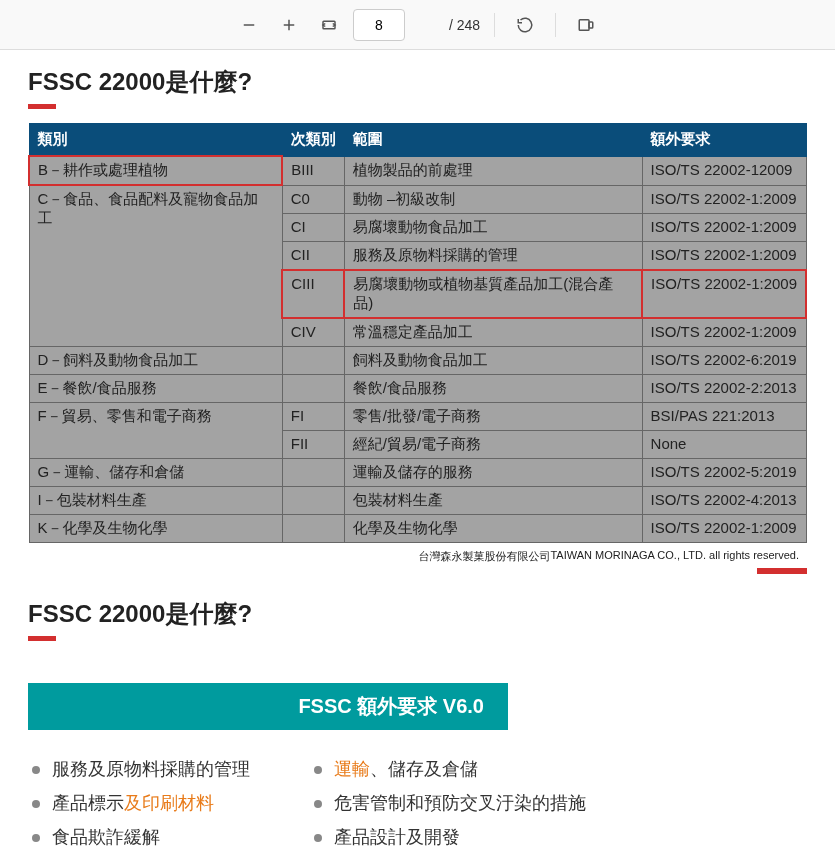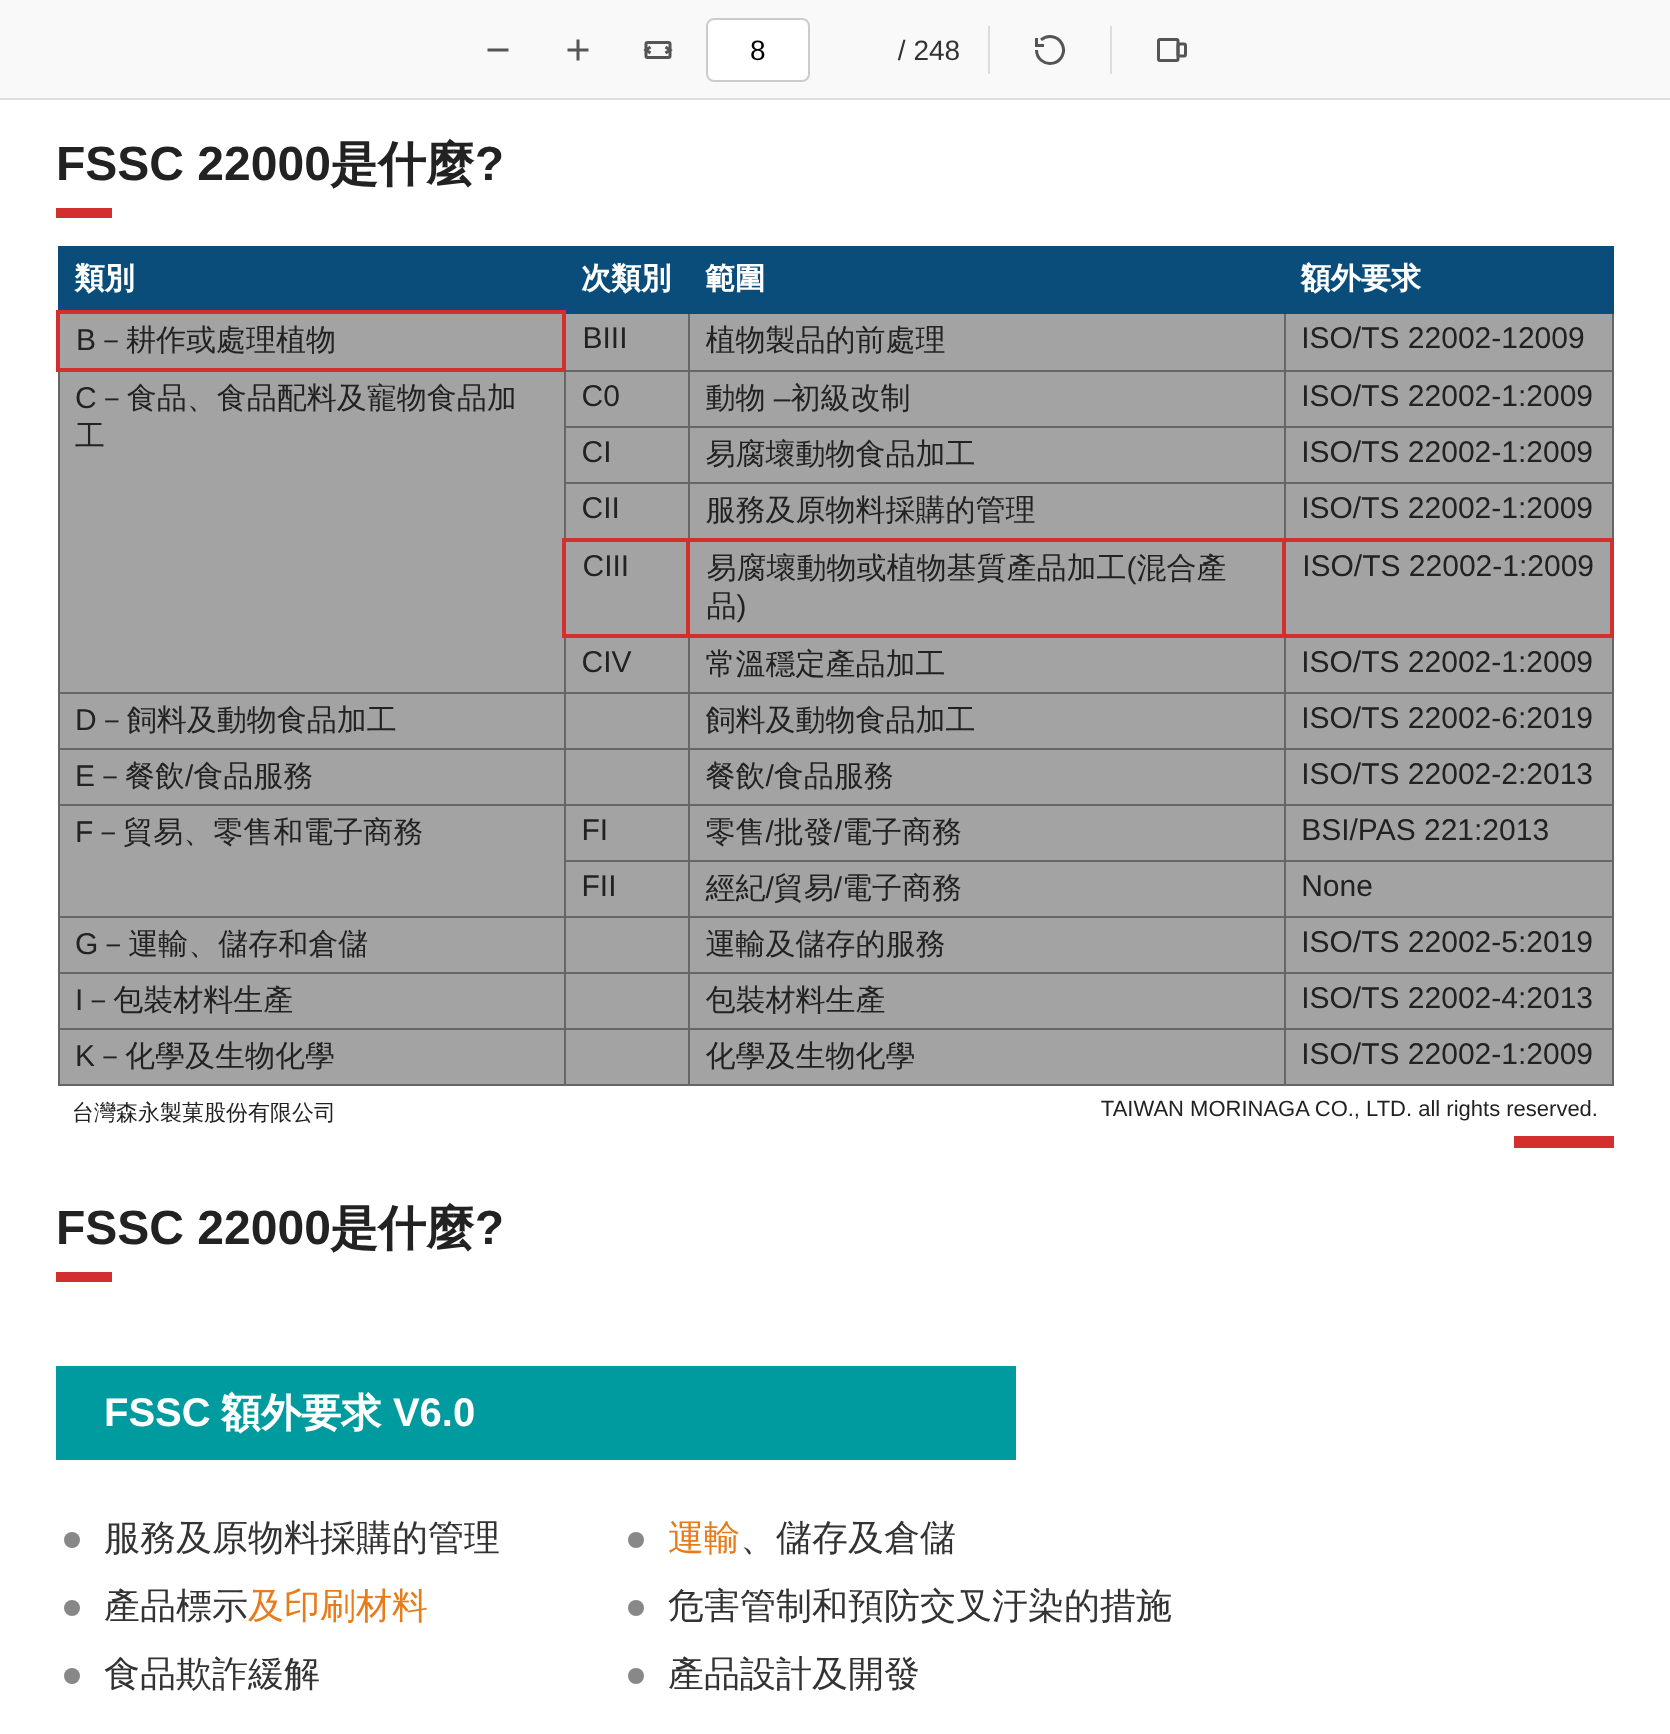--- a/index.html
+++ b/index.html
@@ -59,33 +59,33 @@
     }
     table.fssc td {
       border: 1px solid #666;
       padding: 4px 8px;
       vertical-align: top;
       background: #a3a3a3;
     }
     .hl { border: 2px solid #d32f2f !important; }
     .footer-row {
       display:flex;
-      justify-content:space-between;
+      justify-content:flex-end;
       font-size:11px;
       padding: 6px 8px 0 8px;
       color:#222;
     }
     .footer-row .fr { position:relative; }
     .red-strip { height:6px; background:#d32f2f; width:50px; float:right; margin-top:4px;}
     .teal-banner {
       background: #009b9e;
       color: #fff;
       font-size: 20px;
       font-weight: bold;
-      text-align: left;
+      text-align: right;
       padding: 10px 24px;
       margin: 28px 4px 22px 0;
       display:inline-block;
       min-width: 480px;
     }
     .req-columns { display:flex; gap:60px; }
     .req-col ul { list-style: none; }
     .req-col li {
       padding: 5px 0 5px 24px;
       font-size: 18px;

